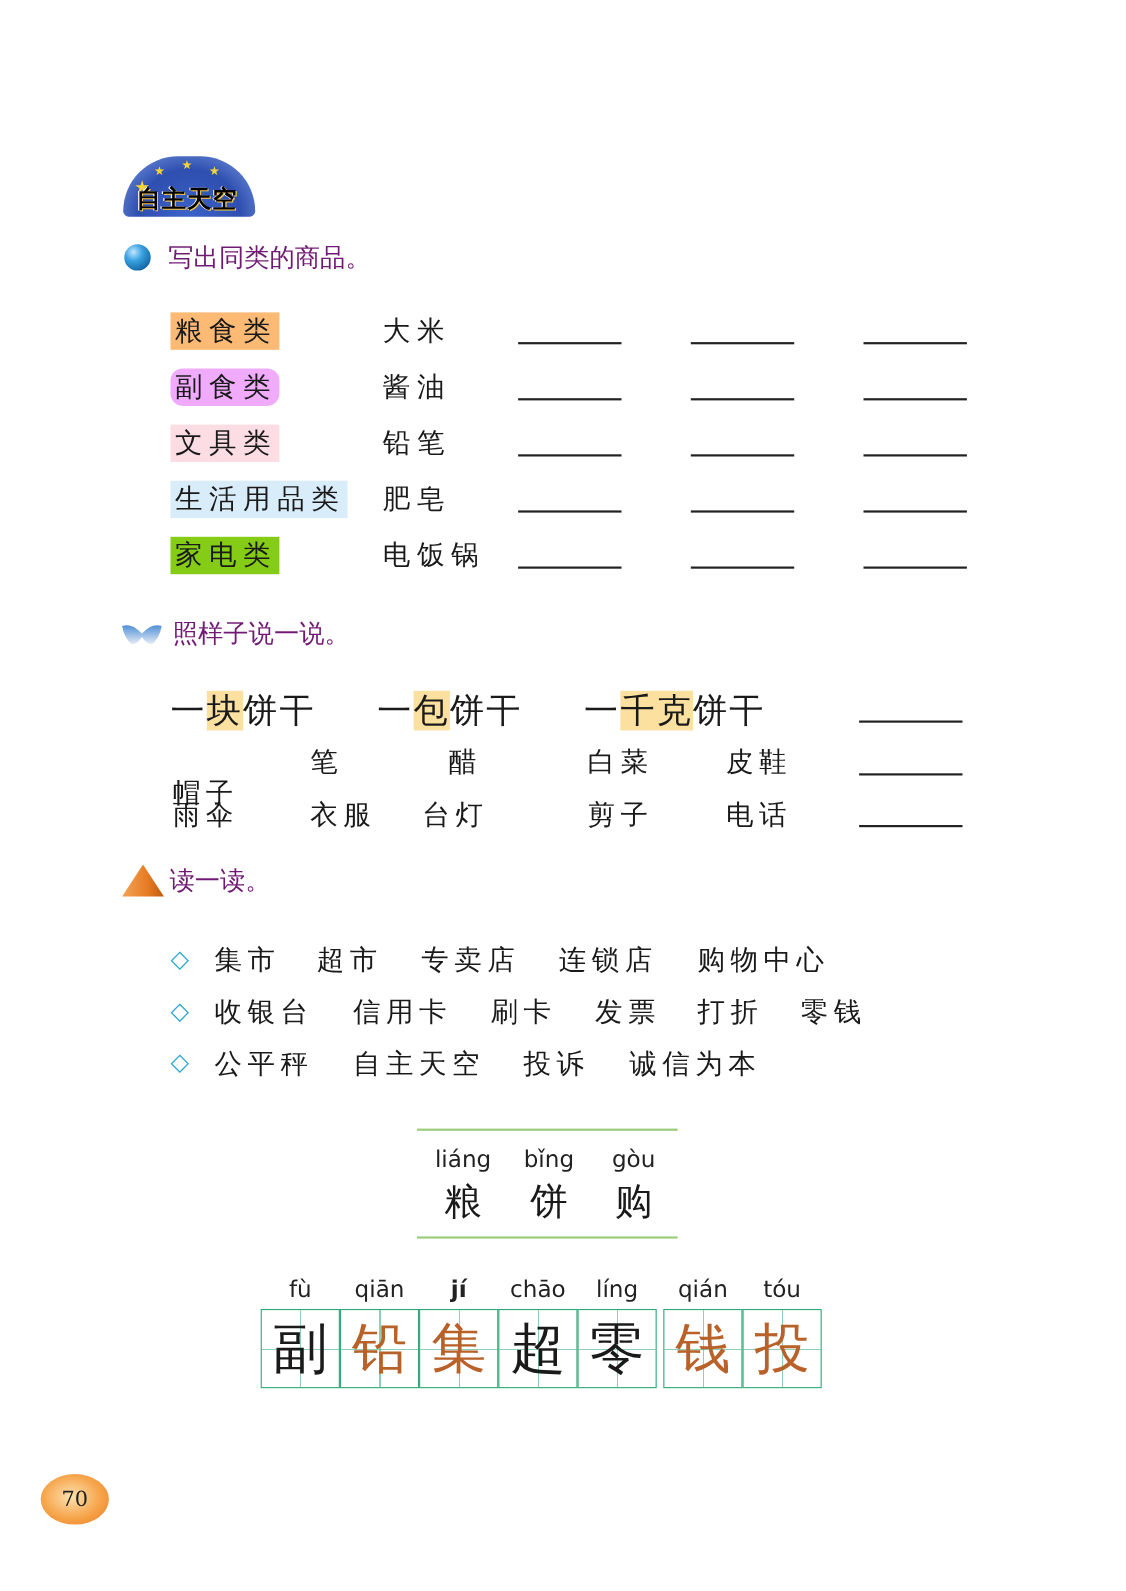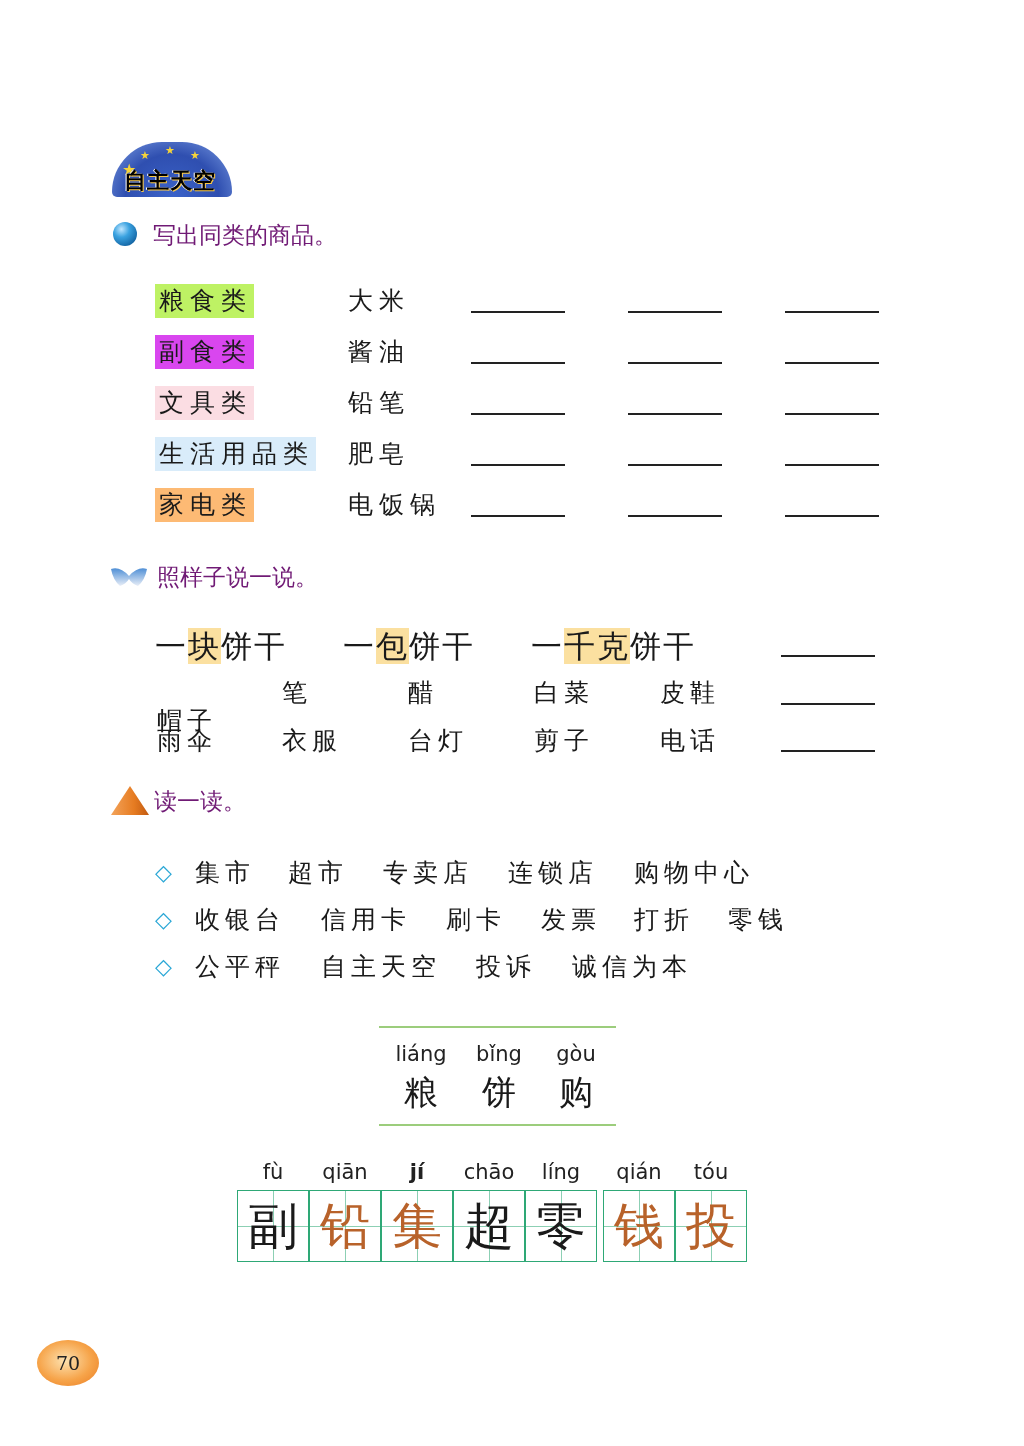--- a/index.html
+++ b/index.html
@@ -69,45 +69,45 @@
   <span class="star" style="left:80px;top:10px;">★</span>
   <span class="star" style="left:12px;top:22px;font-size:16px;">★</span>
   <span class="label">自主天空</span>
 </div>
 
 <div class="abs ball" style="left:113px;top:222px;"></div>
 <div class="abs sec-title" style="left:153px;top:220px;">写出同类的商品。</div>
 
 <div>
 
-  <div class="abs cat-label" style="left: 155px; top: 284px; background: #bef264;">粮食类</div>
+  <div class="abs cat-label" style="left: 155px; top: 284px; background: #fdba74;">粮食类</div>
   <div class="abs item" style="left:348px;top:284px;">大米</div>
   <div class="abs blank" style="left:471px;top:311px;"></div>
   <div class="abs blank" style="left:628px;top:311px;"></div>
   <div class="abs blank" style="left:785px;top:311px;"></div>
 
-  <div class="abs cat-label" style="left: 155px; top: 335px; background: #d946ef;">副食类</div>
+  <div class="abs cat-label" style="left: 155px; top: 335px; background: #f0abfc; border-radius: 11px;">副食类</div>
   <div class="abs item" style="left:348px;top:335px;">酱油</div>
   <div class="abs blank" style="left:471px;top:362px;"></div>
   <div class="abs blank" style="left:628px;top:362px;"></div>
   <div class="abs blank" style="left:785px;top:362px;"></div>
 
   <div class="abs cat-label" style="left: 155px; top: 386px; background: rgb(251, 221, 227);">文具类</div>
   <div class="abs item" style="left:348px;top:386px;">铅笔</div>
   <div class="abs blank" style="left:471px;top:413px;"></div>
   <div class="abs blank" style="left:628px;top:413px;"></div>
   <div class="abs blank" style="left:785px;top:413px;"></div>
 
   <div class="abs cat-label" style="left: 155px; top: 437px; background: rgb(217, 236, 250);">生活用品类</div>
   <div class="abs item" style="left:348px;top:437px;">肥皂</div>
   <div class="abs blank" style="left:471px;top:464px;"></div>
   <div class="abs blank" style="left:628px;top:464px;"></div>
   <div class="abs blank" style="left:785px;top:464px;"></div>
 
-  <div class="abs cat-label" style="left: 155px; top: 488px; background: #fdba74;">家电类</div>
+  <div class="abs cat-label" style="left: 155px; top: 488px; background: #84cc16;">家电类</div>
   <div class="abs item" style="left:348px;top:488px;">电饭锅</div>
   <div class="abs blank" style="left:471px;top:515px;"></div>
   <div class="abs blank" style="left:628px;top:515px;"></div>
   <div class="abs blank" style="left:785px;top:515px;"></div>
 </div>
 
 <svg class="abs butterfly" style="left:110px;top:566px;" viewBox="0 0 38 24">
   <defs>
     <linearGradient id="bf" x1="0" y1="0" x2="0" y2="1">
       <stop offset="0" stop-color="#4f8fd6"></stop>
@@ -132,21 +132,21 @@
 
   <div class="abs read-word" style="left:157px;top:676px;margin-top:28px;">帽子</div>
   <div class="abs read-word" style="left:282px;top:676px;">笔</div>
   <div class="abs read-word" style="left:408px;top:676px;">醋</div>
   <div class="abs read-word" style="left:534px;top:676px;">白菜</div>
   <div class="abs read-word" style="left:660px;top:676px;">皮鞋</div>
   <div class="abs blank" style="left:781px;top:703px;"></div>
 
   <div class="abs read-word" style="left:157px;top:724px;">雨伞</div>
   <div class="abs read-word" style="left:282px;top:724px;">衣服</div>
-  <div class="abs read-word" style="left:408px;top:724px;">台灯</div>
+  <div class="abs read-word" style="left:384px;top:724px;">台灯</div>
   <div class="abs read-word" style="left:534px;top:724px;">剪子</div>
   <div class="abs read-word" style="left:660px;top:724px;">电话</div>
   <div class="abs blank" style="left:781px;top:750px;"></div>
 </div>
 
 <svg class="abs cone" style="left:110px;top:784px;" viewBox="0 0 40 32">
   <defs>
     <linearGradient id="cn" x1="0" y1="0" x2="1" y2="0">
       <stop offset="0" stop-color="#f3a35a"></stop>
       <stop offset="0.6" stop-color="#e67c22"></stop>

